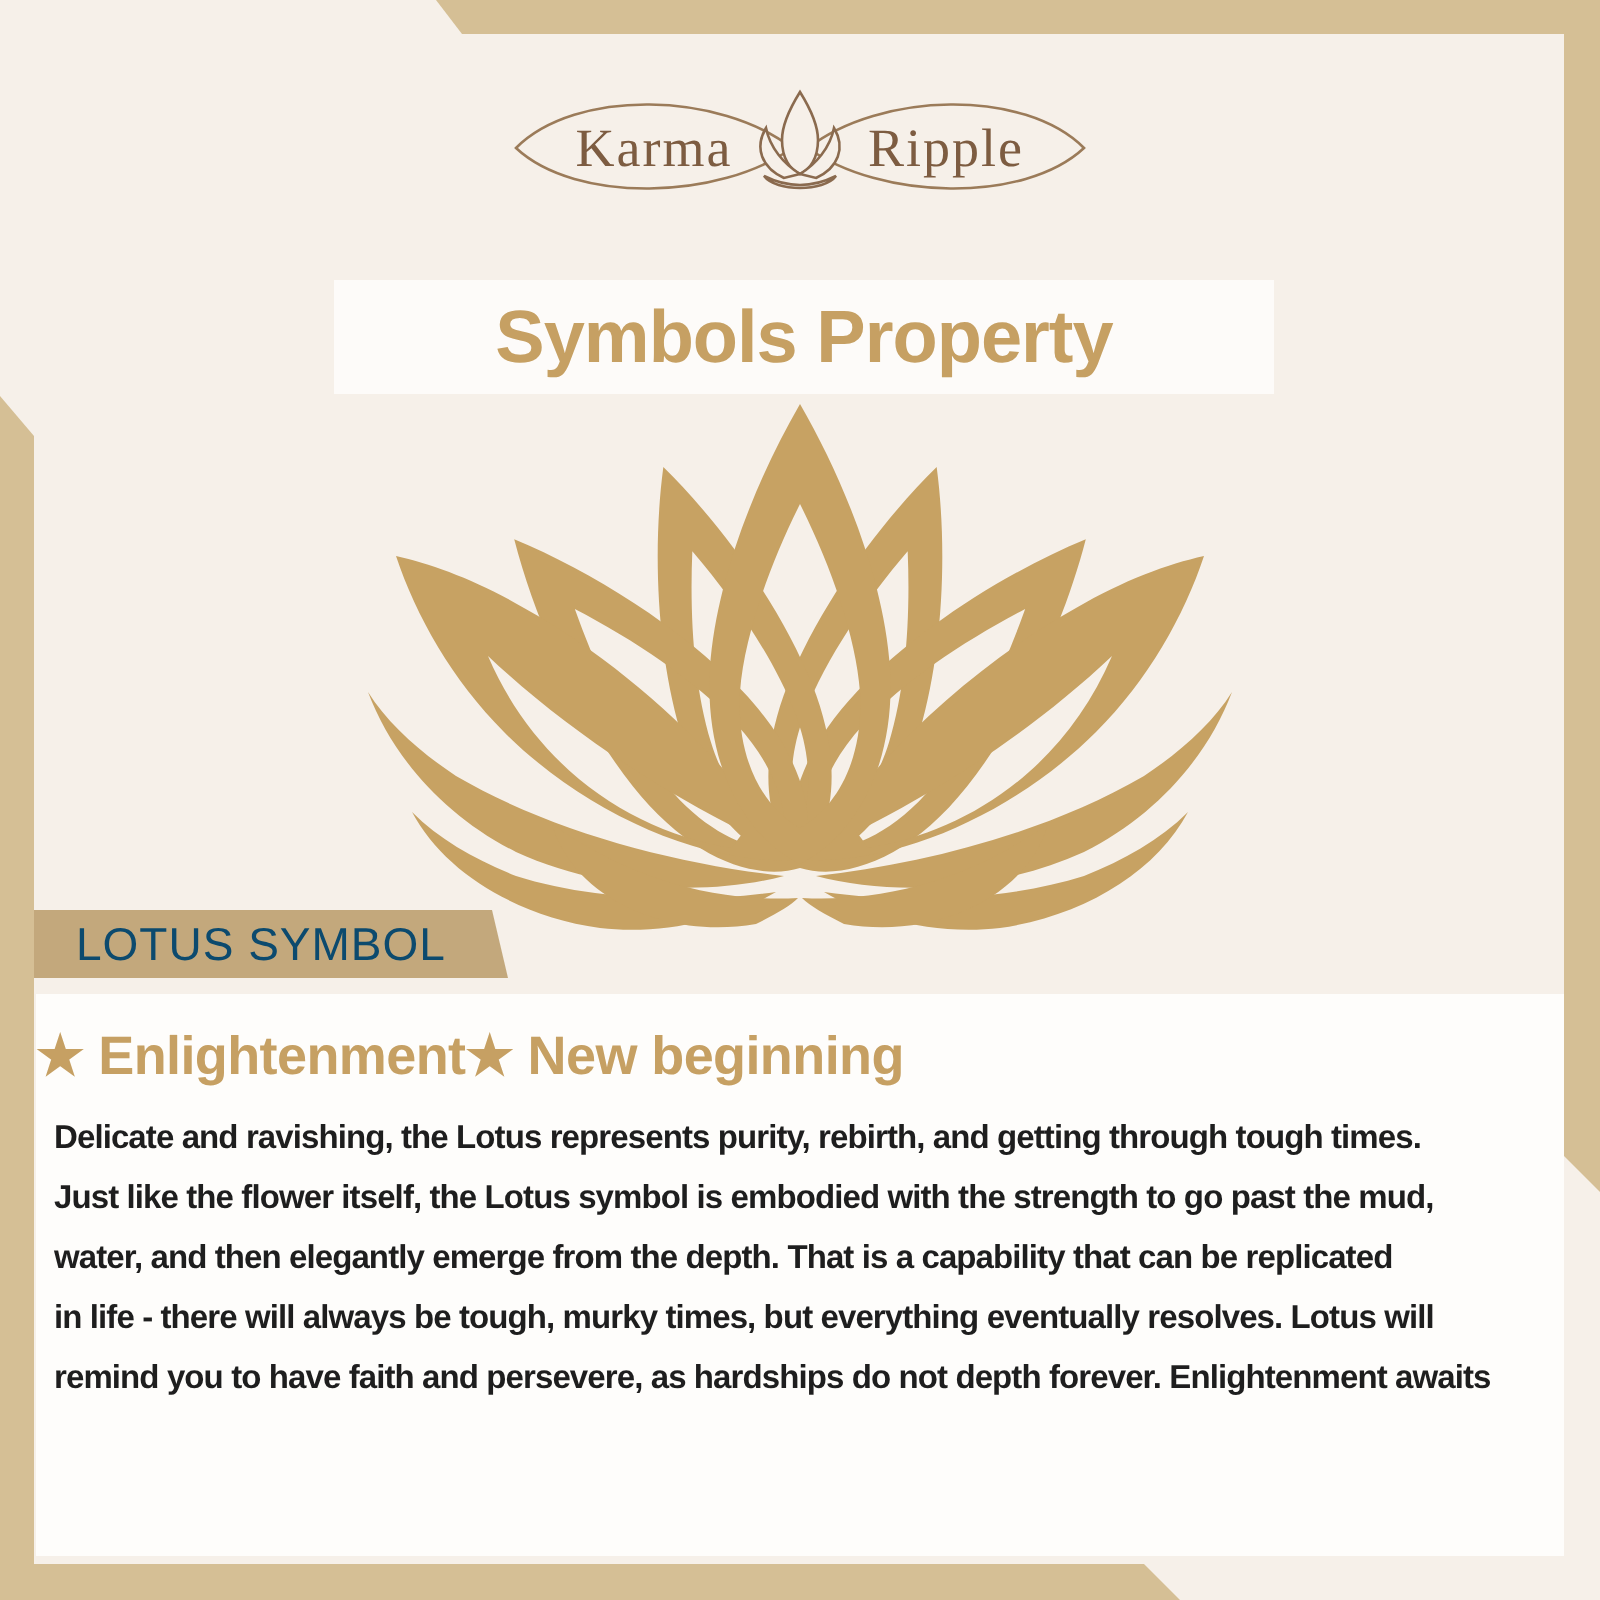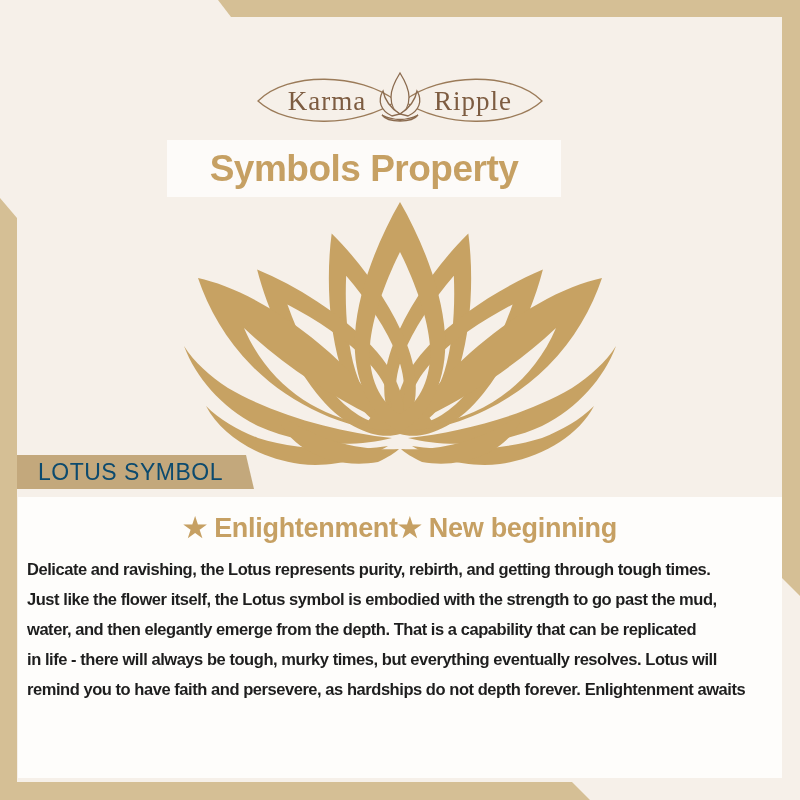--- a/index.html
+++ b/index.html
@@ -13,29 +13,29 @@
   .strip-top{left:218px; top:0; width:582px; height:17px;
     clip-path:polygon(0 0,100% 0,100% 100%,13px 100%);}
   .strip-right{left:782px; top:0; width:18px; height:596px;
     clip-path:polygon(0 0,100% 0,100% 100%,0 578px);}
   .strip-left{left:0; top:198px; width:17px; height:602px;
     clip-path:polygon(0 0,100% 20px,100% 100%,0 100%);}
   .strip-bottom{left:0; top:782px; width:590px; height:18px;
     clip-path:polygon(0 0,572px 0,100% 100%,0 100%);}
 
   
-  .logo{position:absolute; left:calc(50% - 280px); top:59px; width:560px; height:82px;}
+  .logo{position:absolute; left:calc(50% - 280px); top:32px; width:560px; height:82px;}
   .logo text{
     font-family:"Liberation Serif", serif; font-size:27px;
     fill:var(--logo_brown,#7d5c41); letter-spacing:1px;
   }
 
   
   .title-band{
-    position:absolute; left:167px; top:140px; width:394px; height:57px;
+    position:absolute; left:167px; top:140px; width:470px; height:57px;
     background:var(--band_white,#fdfbf9); display:flex; align-items:center; justify-content:center;
   }
   .title-band h1{
     margin:0; font-size:37px; font-weight:bold; letter-spacing:-0.5px;
     color:var(--gold,#c6a063);
   }
 
   
   .lotus{position:absolute; left:180px; top:198px; width:440px; height:275px;}
 
@@ -49,21 +49,21 @@
   .ribbon span{
     padding-left:21px; color:#0c4a6e; font-size:23px; letter-spacing:0.5px;
   }
 
   
   .card{
     position:absolute; left:18px; top:497px; width:764px; height:281px;
     background:var(--card_white,#fefdfb); overflow:hidden;
   }
   .card h2{
-    margin:15px 0 0 0; text-align:center; font-size:27px; font-weight:bold;
+    margin:15px 0 0 0; font-size:27px; font-weight:bold;
     color:var(--gold,#c6a063); letter-spacing:-0.3px;
   }
   .para{margin-top:10px; padding:0 9px; color:var(--text_dark,#1e1e1e);}
   .para .line{
     white-space:nowrap; font-size:16.5px; font-weight:bold;
     letter-spacing:-0.45px; line-height:30px;
   }
 </style>
 </head>
 <body>

